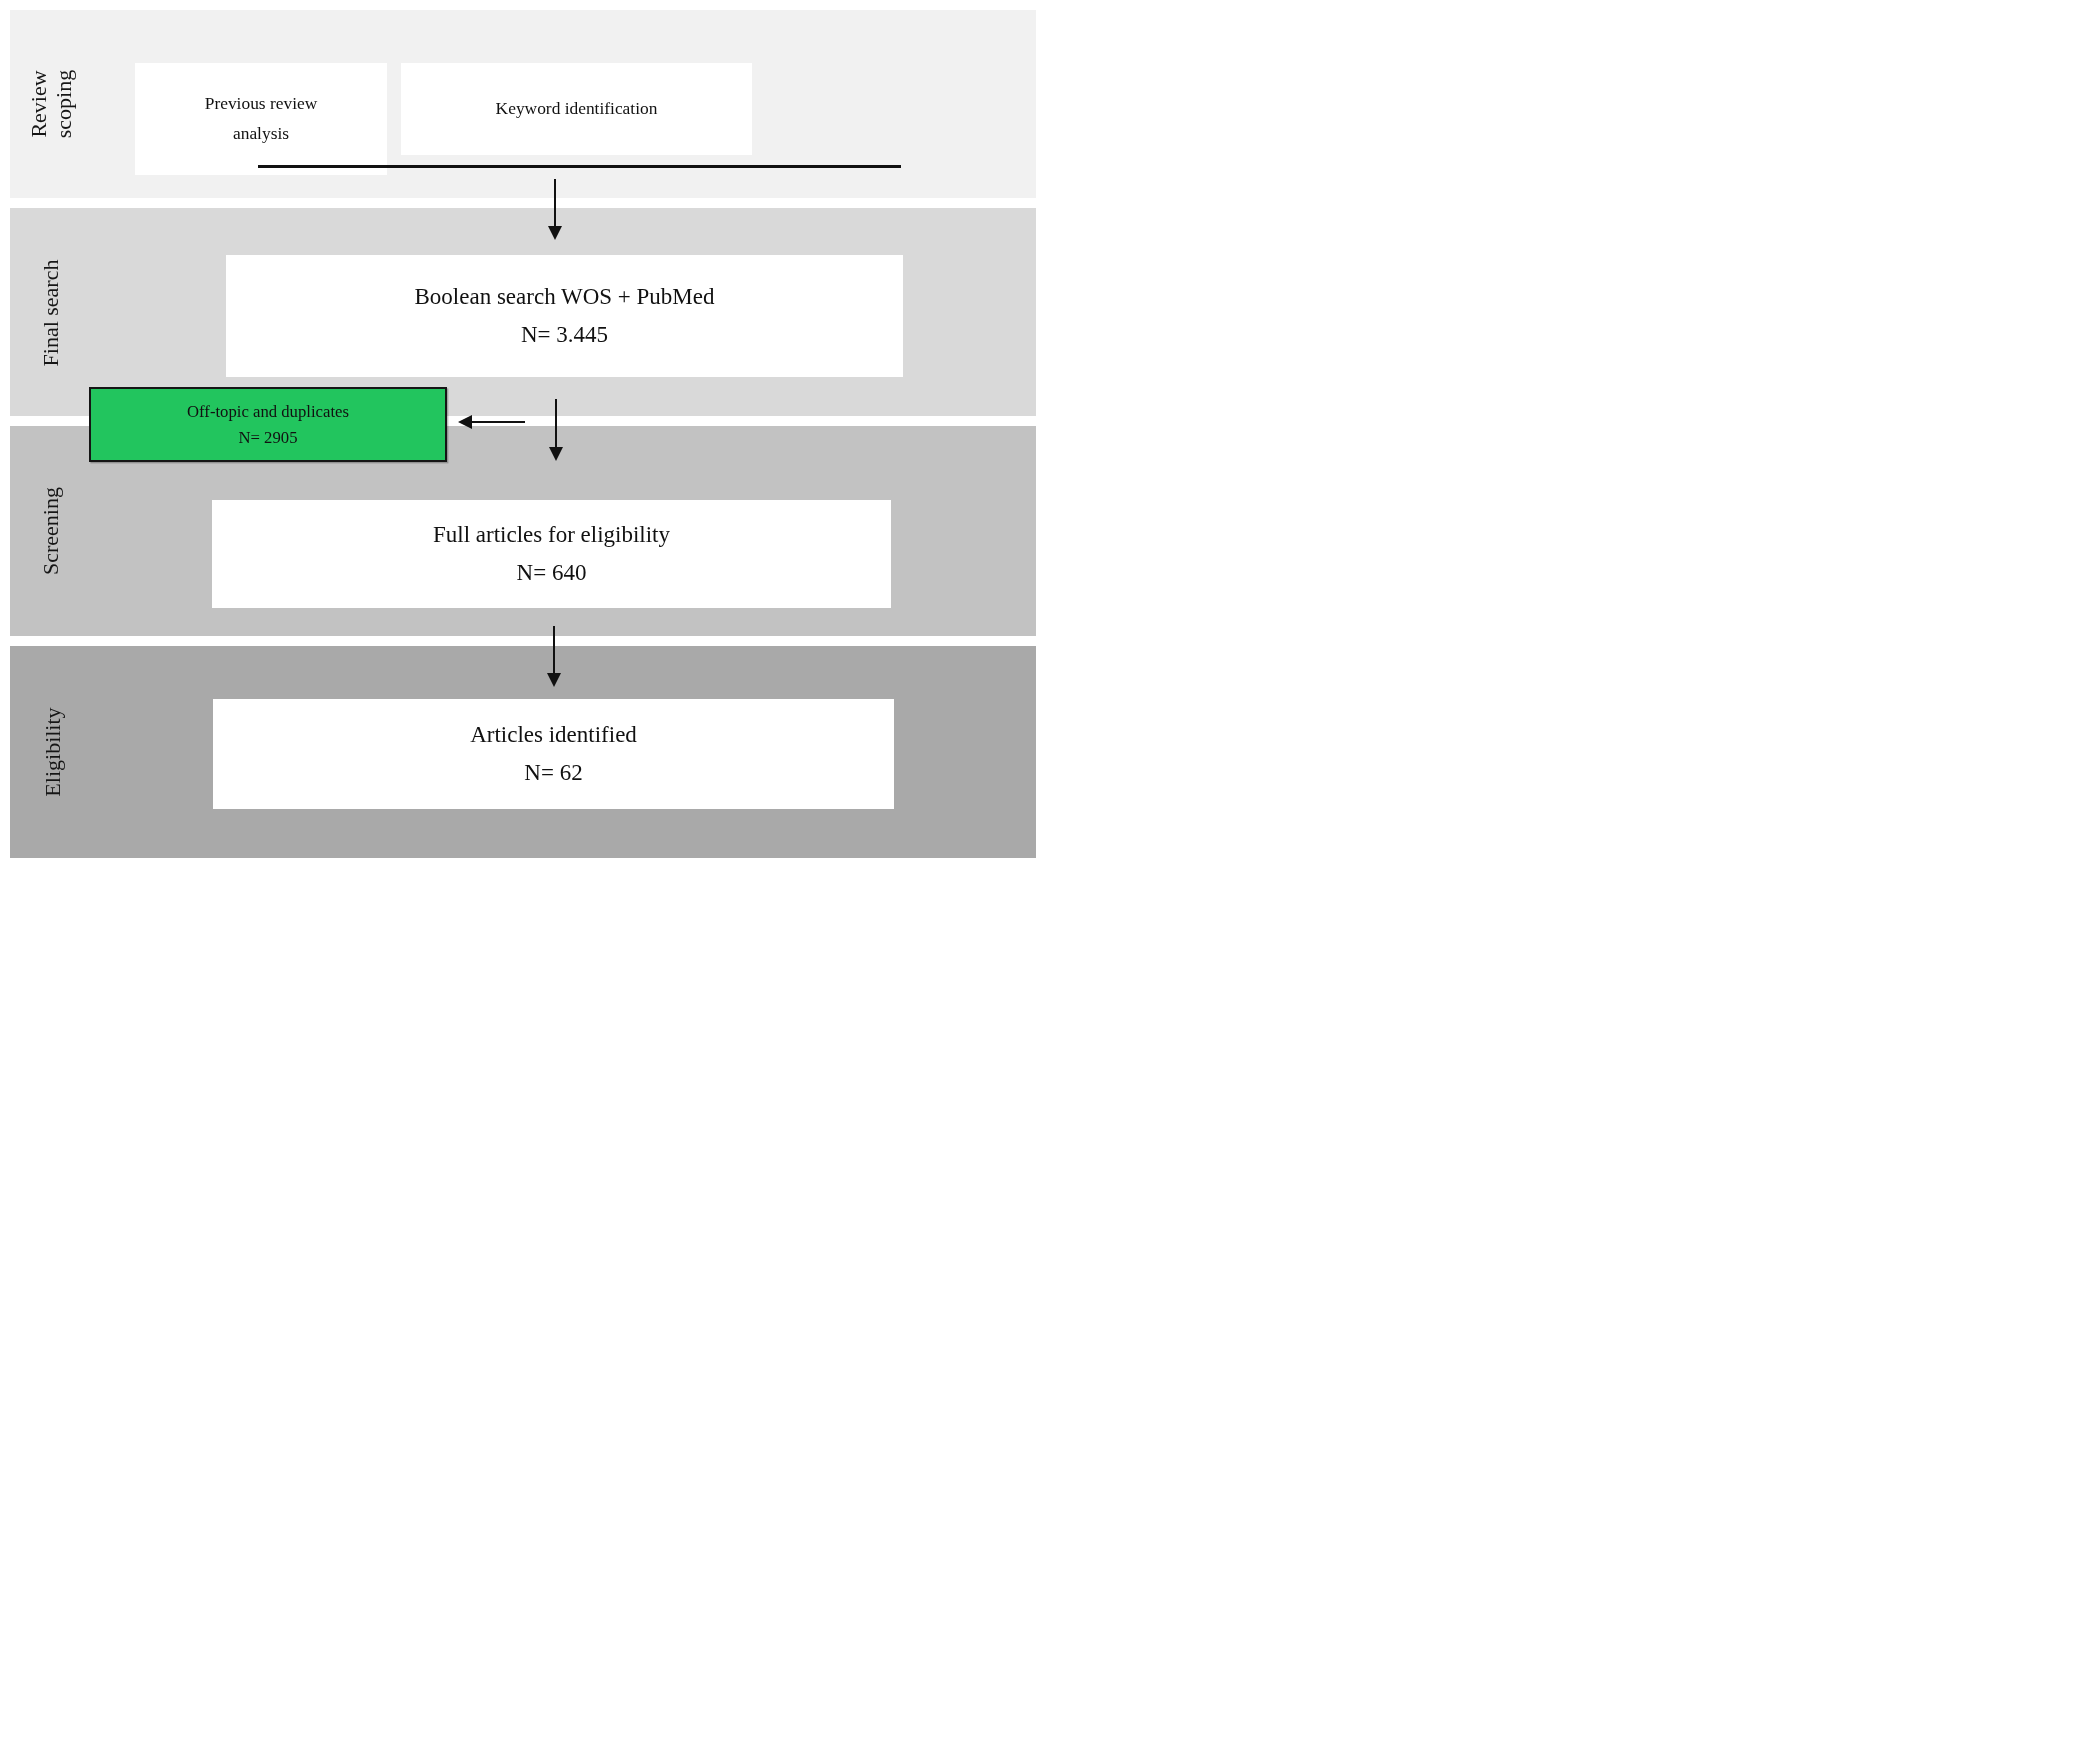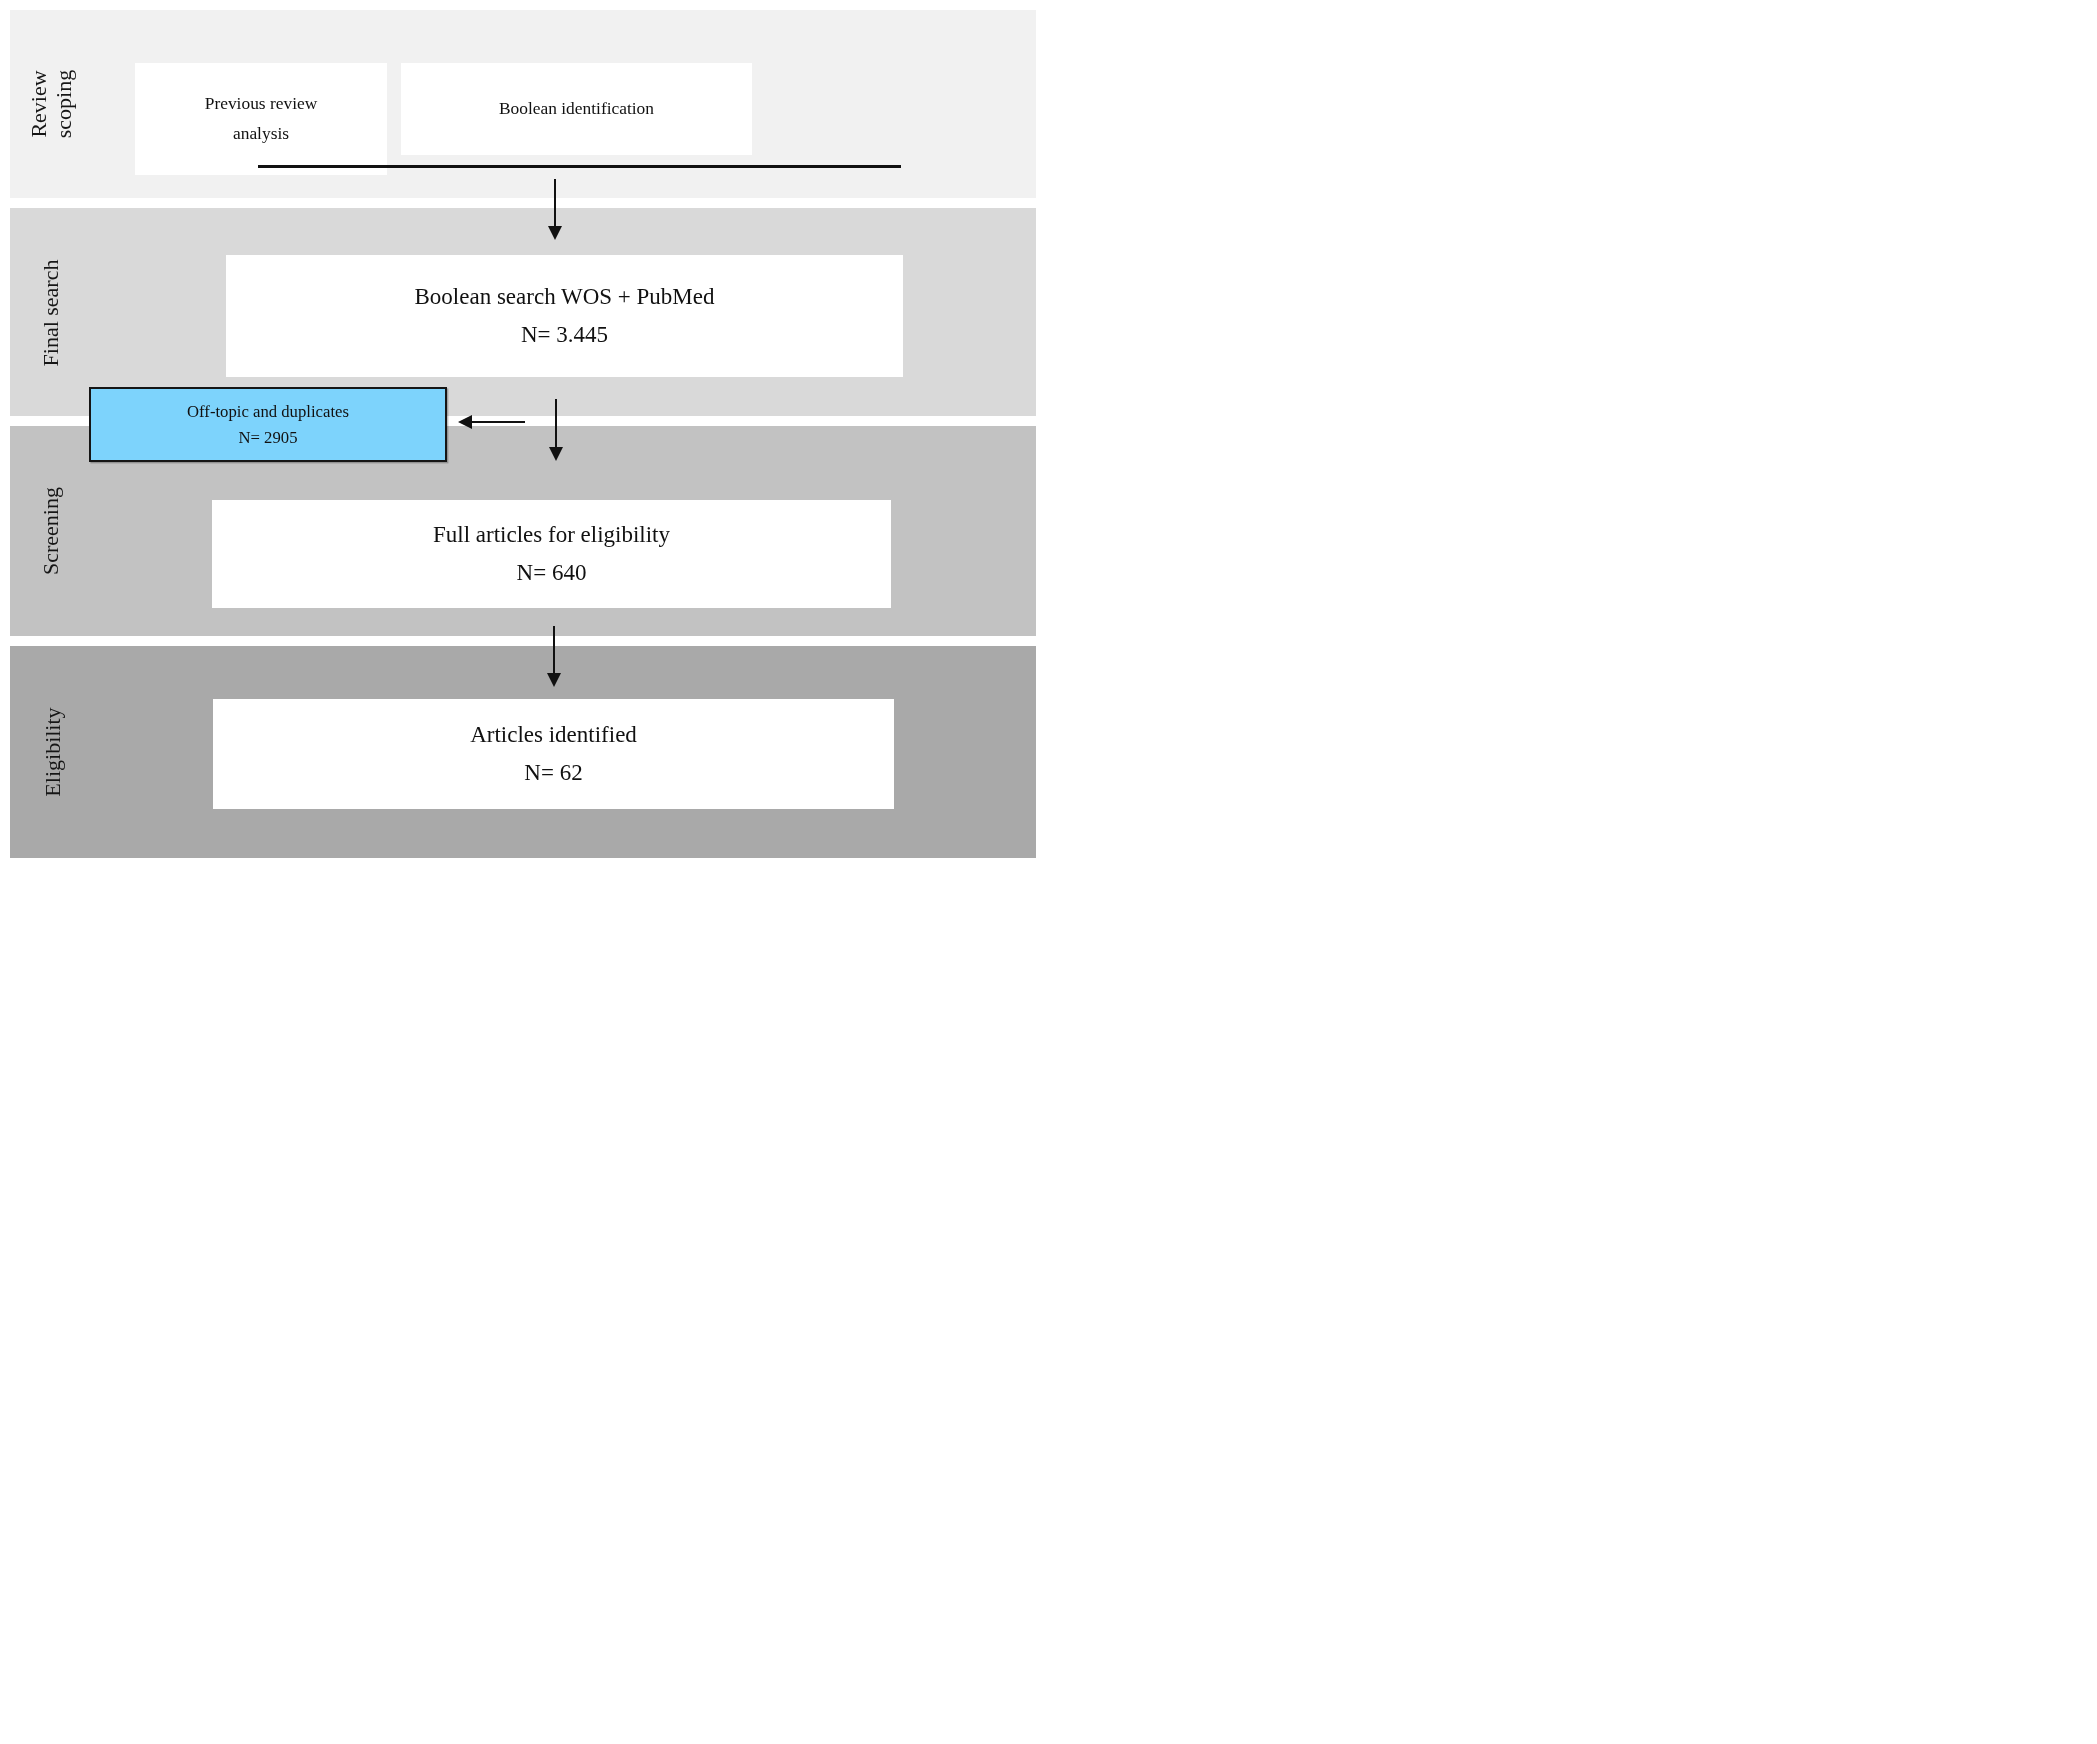--- a/index.html
+++ b/index.html
@@ -59,21 +59,21 @@
   .tb-3 .inner { max-width: 128px; }
 
   .flowbox { font-size: 23px; line-height: 1.65; }
   .fb-boolean  { left: 226px; top: 255px;  width: 677px; height: 122px; }
   .fb-full     { left: 212px; top: 500px;  width: 679px; height: 108px; }
   .fb-articles { left: 213px; top: 699px; width: 681px; height: 110px; }
 
   .offtopic {
     position: absolute;
     left: 89px; top: 387px; width: 354px; height: 71px;
-    background: #7dd3fc;
+    background: #22c55e;
     border: 2.1px solid #151515;
     display: flex;
     flex-direction: column;
     align-items: center;
     justify-content: center;
     text-align: center;
     font-size: 16.7px;
     line-height: 1.5;
     box-shadow: 1.4px 1.4px 0 rgba(0,0,0,0.25);
   }
@@ -118,21 +118,21 @@
 
   <div class="vlabel wrap vl-1">Review scoping</div>
   <div class="vlabel vl-2">Final search</div>
   <div class="vlabel vl-3">Screening</div>
   <div class="vlabel vl-4">Eligibility</div>
 
   <div class="wbox topbox tb-1">
     <span class="inner">Previous review analysis</span>
   </div>
   <div class="wbox topbox tb-2">
-    <span class="inner">Boolean identification</span>
+    <span class="inner">Keyword identification</span>
   </div>
 
   <div class="hline"></div>
 
   <div class="vstem st-1"></div>
   <div class="head-down hd-1"></div>
 
   <div class="wbox flowbox fb-boolean">
     <span>Boolean search WOS + PubMed</span>
     <span>N= 3.445</span>

